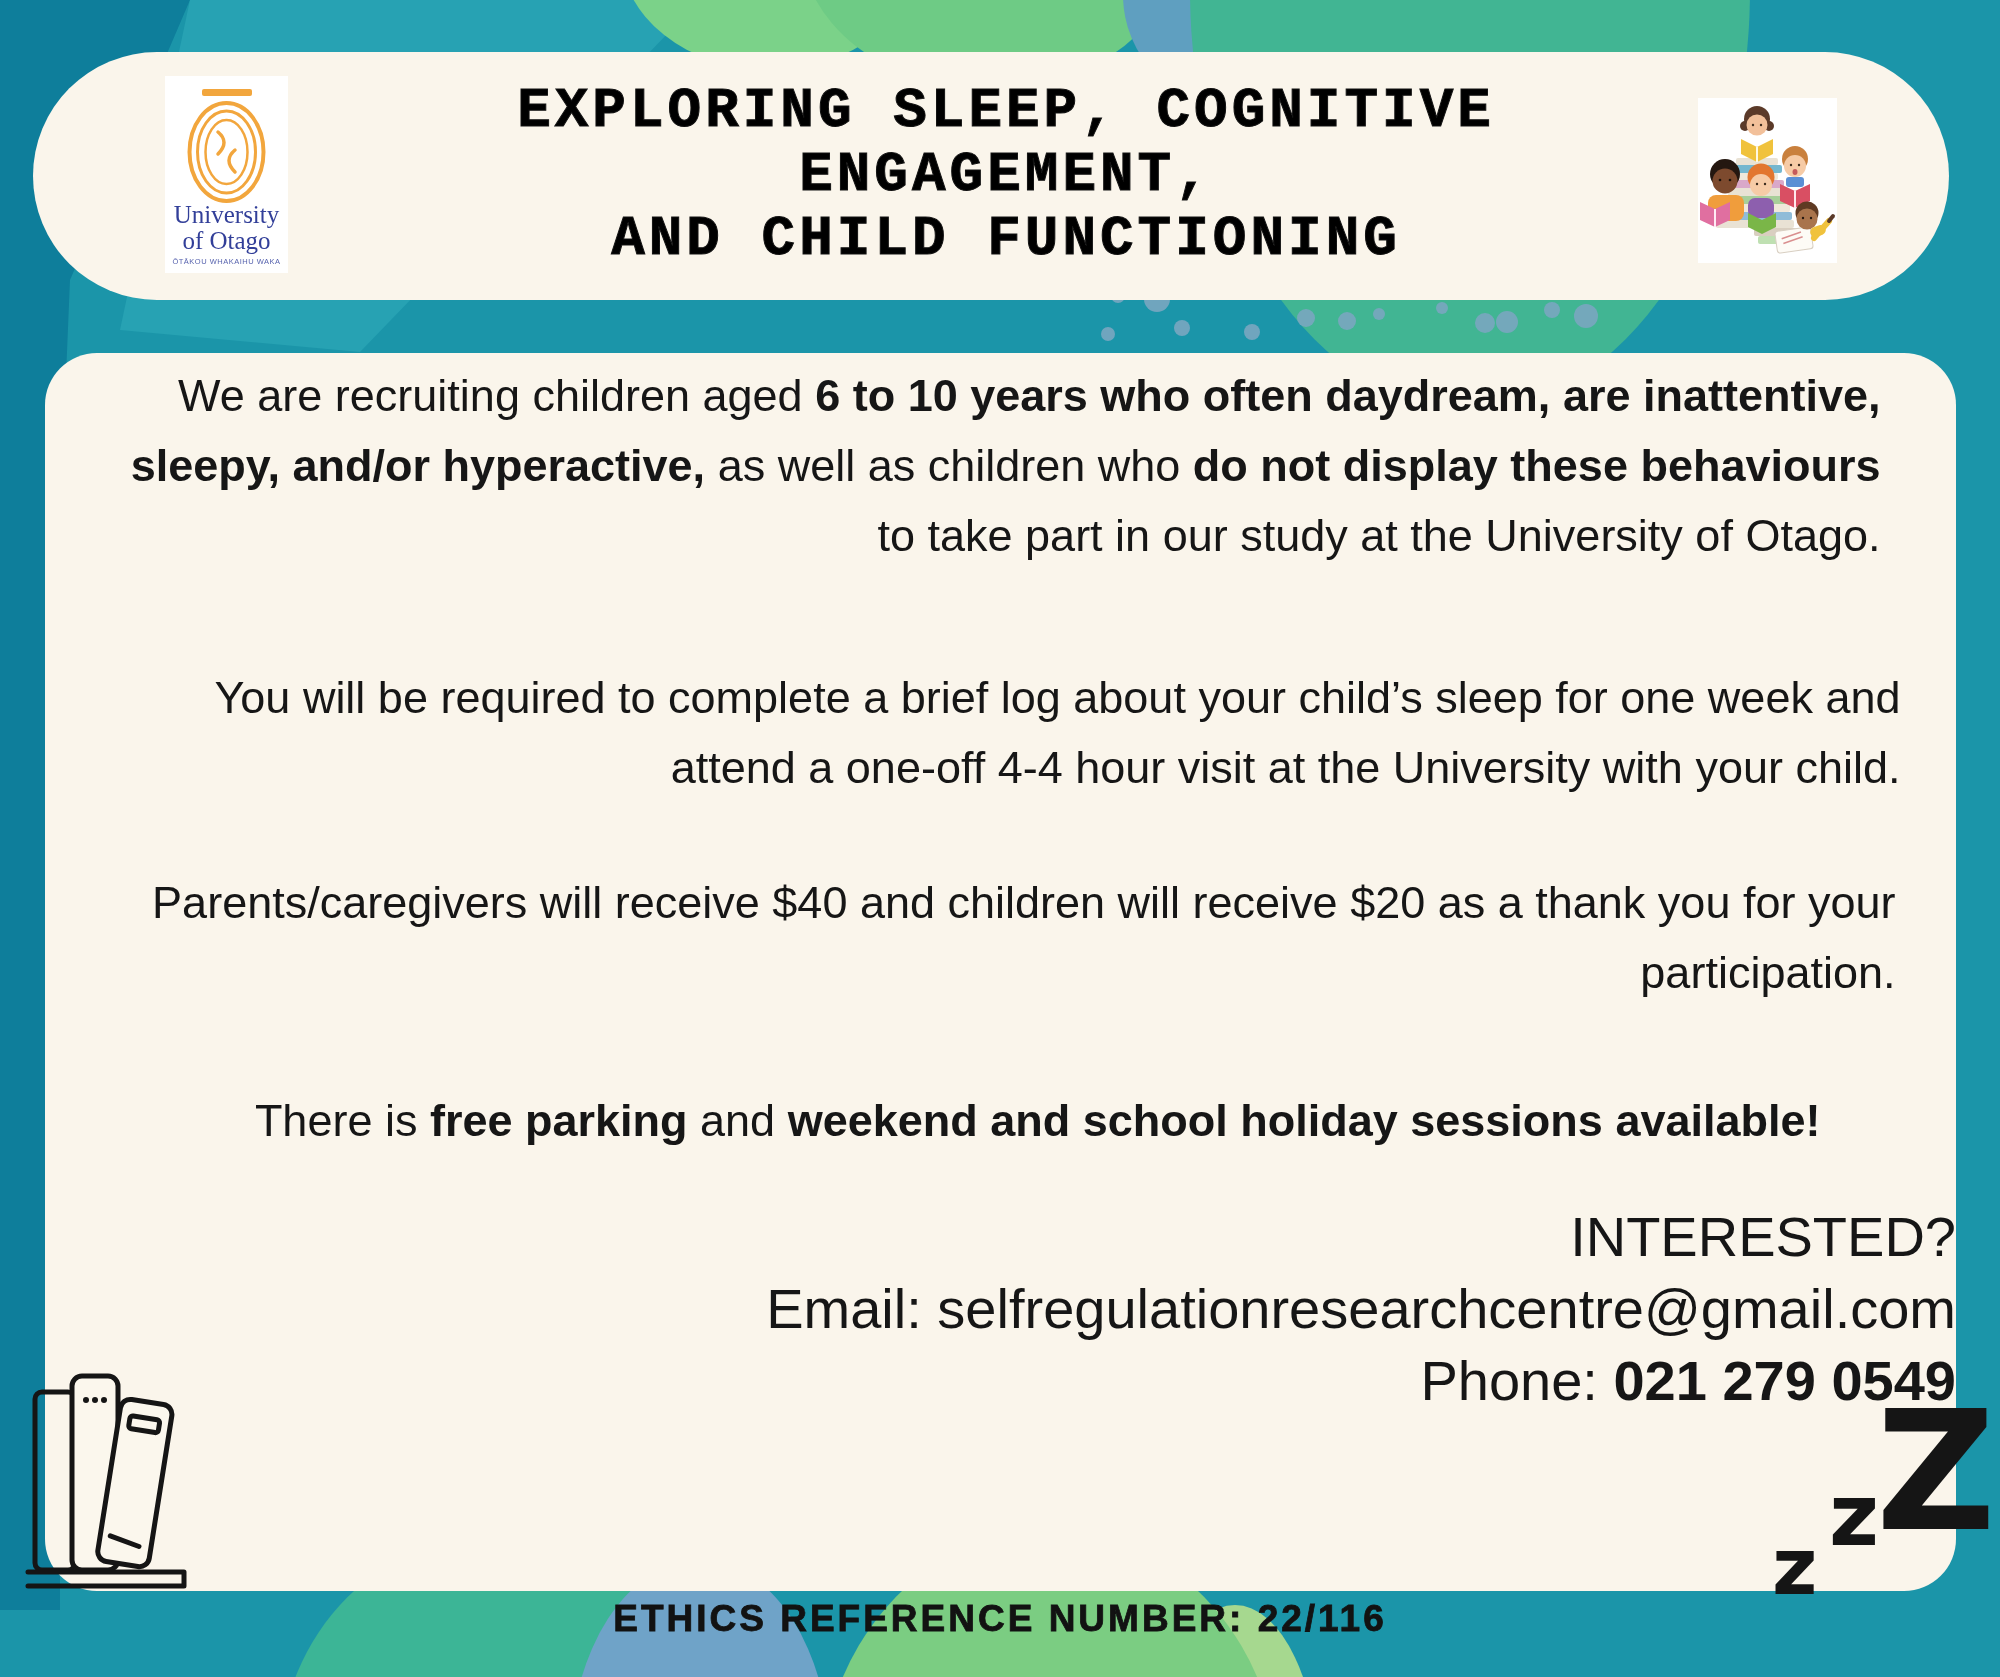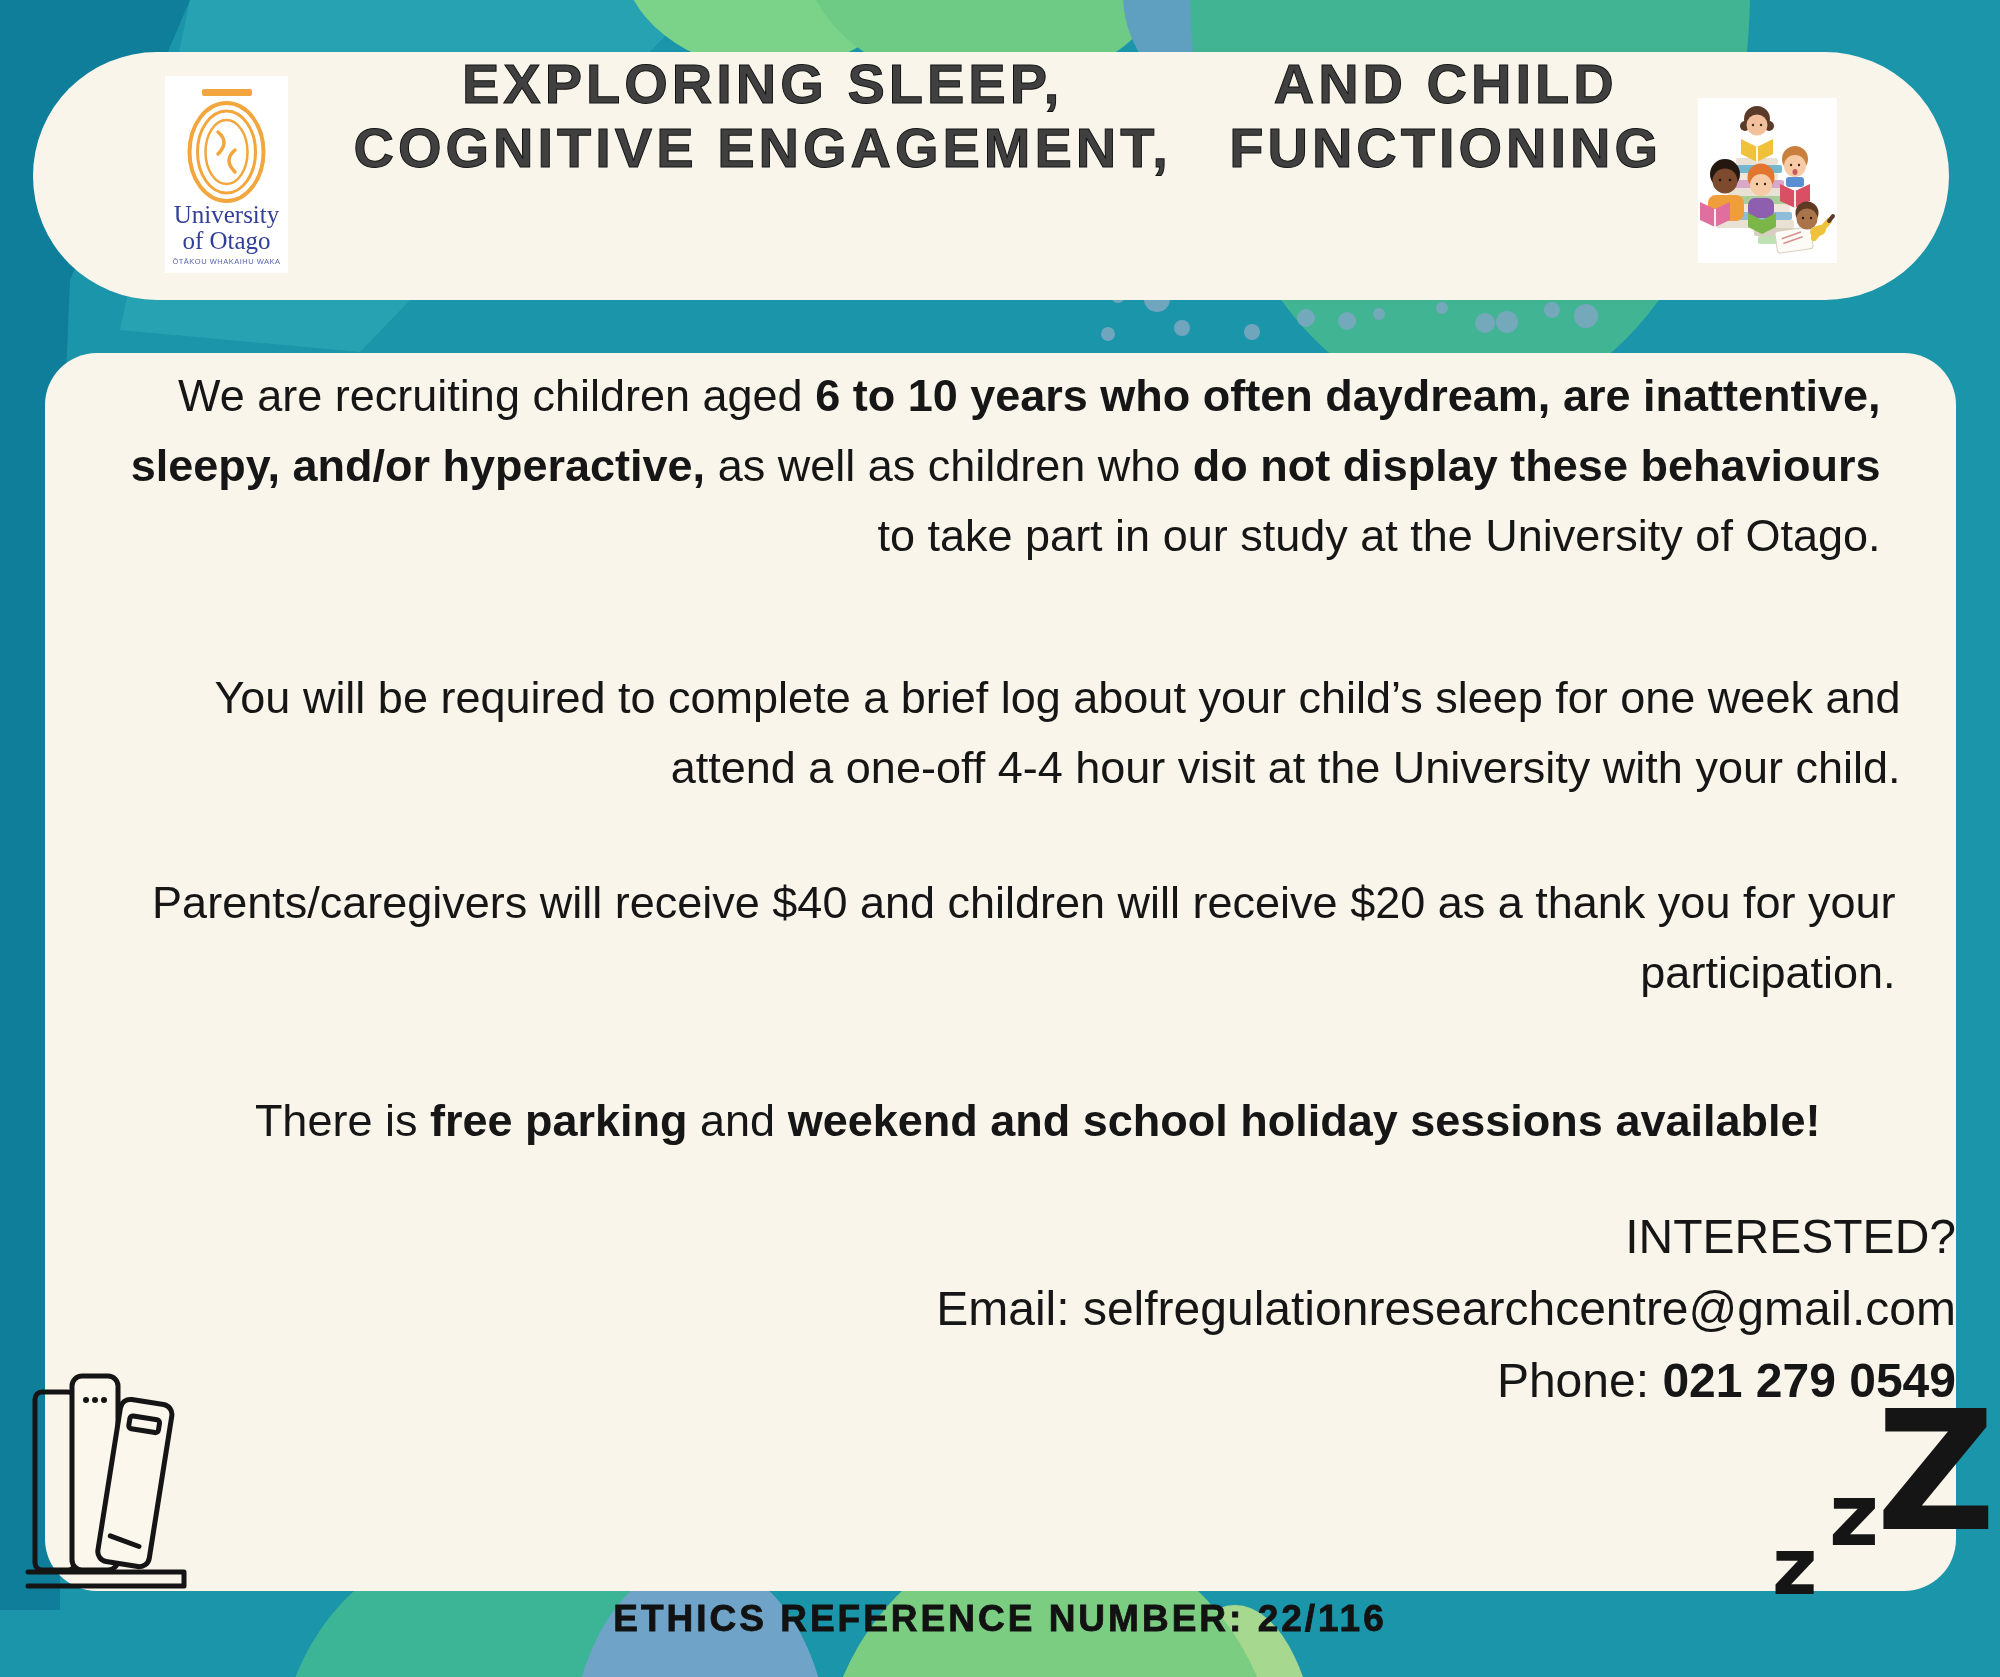--- a/index.html
+++ b/index.html
@@ -26,35 +26,35 @@
   .b-green { left:820px; top:1530px; width:460px; height:520px; background:#7bcd82; }
 
   .dots { position:absolute; inset:0; z-index:2; }
   .dot { position:absolute; border-radius:50%; background:#7aa6c0; opacity:.9; }
 
   
   .pill { position:absolute; left:33px; top:52px; width:1916px; height:248px;
     background:#faf5eb; border-radius:124px; z-index:3; }
   .logo-box { position:absolute; left:132px; top:24px; width:113px; height:197px; background:#ffffff; }
   .title-block { position:absolute; left:290px; right:260px; top:0; height:100%;
-    display:flex; flex-direction:row; justify-content:center; text-align:center;
+    display:flex; flex-direction:column; justify-content:center; text-align:center;
     font-weight:700; font-size:56px; line-height:1.14; letter-spacing:4px;
-    color:#404040; -webkit-text-stroke:1px #121212; }
+    color:#000000;font-family:Liberation Mono, monospace; -webkit-text-stroke:1px #121212; }
   .kids-box { position:absolute; right:112px; top:46px; width:139px; height:165px; background:#ffffff; }
 
   
   .panel { position:absolute; left:45px; top:353px; width:1911px; height:1238px;
     background:#faf5eb; border-radius:52px; z-index:3; padding-top:8px; text-align:right; }
   .para { font-size:45px; line-height:70px; margin:0 auto; color:#161616; }
   .b { font-weight:700; }
   .p1 { max-width:1760px; margin-bottom:92px; }
   .p2 { max-width:1800px; margin-bottom:65px; }
   .p3 { max-width:1790px; margin-bottom:78px; }
   .p4 { max-width:1640px; margin-bottom:45px; }
-  .contact-block { font-size:48px; line-height:72px; }
+  .contact-block { font-size:56px; line-height:72px; }
   .phone-num { font-weight:700; }
 
   
   .ethics { position:absolute; left:0; right:0; top:1598px; z-index:5; text-align:center;
     font-size:37px; font-weight:700; letter-spacing:3px; color:#121212;
     -webkit-text-stroke:0.8px #121212; }
 
   
   .books { position:absolute; left:22px; top:1352px; z-index:4; }
   .sleep-z { position:absolute; z-index:4; font-family:"DejaVu Sans", sans-serif;

